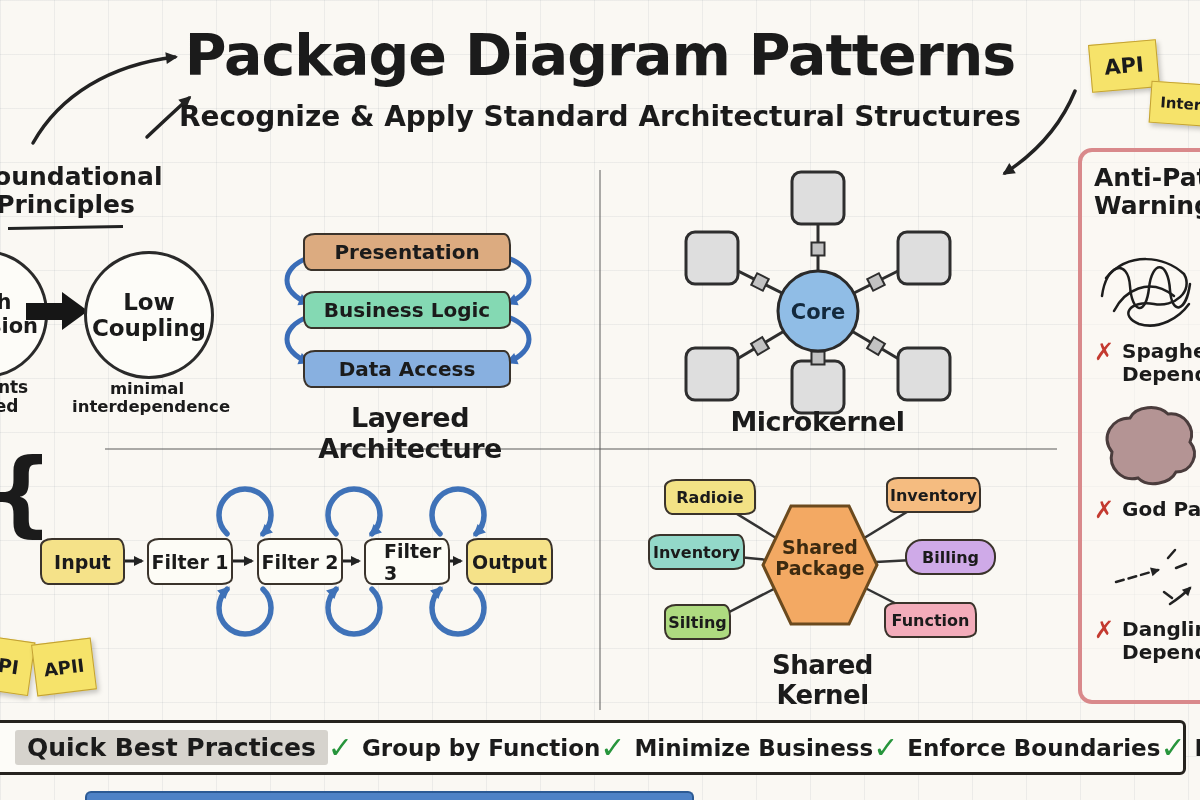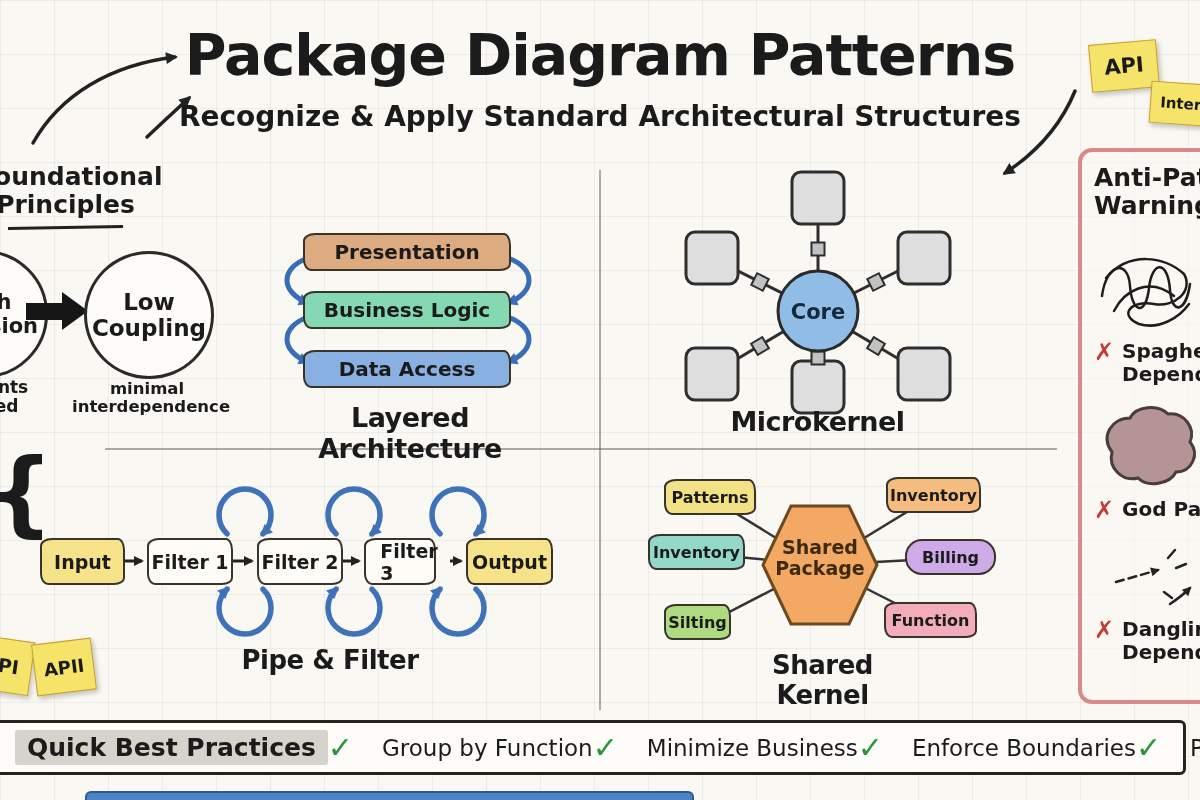--- a/index.html
+++ b/index.html
@@ -19,21 +19,21 @@
   .twoline span{display:block;text-align:center;line-height:1.12;}
   .sticky{background:#f6e36a;border:1.5px solid #c3a134;box-shadow:2px 3px 5px rgba(0,0,0,0.22);
           display:flex;align-items:center;justify-content:center;font-weight:bold;}
   .circle{background:#fdfcf8;border:3px solid #2a2a2a;border-radius:50%;
           display:flex;flex-direction:column;align-items:center;justify-content:center;font-weight:bold;}
   .anti-item{display:flex;gap:8px;align-items:flex-start;white-space:nowrap;}
   .anti-item .xmark{color:#c43a30;font-size:24px;font-weight:bold;line-height:1;}
   .anti-item .anti-text span{display:block;font-weight:bold;font-size:20px;line-height:1.15;}
   .bp-item{display:flex;align-items:center;gap:9px;white-space:nowrap;}
   .bp-item .check{color:#27953c;font-size:30px;font-weight:bold;line-height:1;}
-  .bp-item .bp-label{font-weight:normal;font-size:23px;margin-left:20px;}
+  .bp-item .bp-label{font-weight:bold;font-size:23px;}
   svg{display:block;}
 </style>
 </head>
 <body>
 
 <div id="canvas">
 
   <svg class="abs" style="left:25px;top:35px;" width="190" height="115" viewBox="0 0 190 115">
     <defs>
       <marker id="ak1" markerUnits="userSpaceOnUse" markerWidth="14" markerHeight="14" refX="10" refY="7" orient="auto">
@@ -178,48 +178,47 @@
 
   <div class="abs sketch boxlab" style="left: 40px; top: 538px; width: 85px; height: 47px; font-size: 19px; background-color: rgb(245, 226, 137);">
     <span>Input</span>
     </div>
   <div class="abs sketch boxlab" style="left: 147px; top: 538px; width: 86px; height: 47px; font-size: 19px; background-color: rgb(253, 252, 246);">
     <span>Filter 1</span>
     </div>
   <div class="abs sketch boxlab" style="left: 257px; top: 538px; width: 86px; height: 47px; font-size: 19px; background-color: rgb(253, 252, 246);">
     <span>Filter 2</span>
     </div>
-  <div class="abs sketch boxlab" style="left: 364px; top: 538px; width: 72px; height: 47px; font-size: 19px; background-color: rgb(253, 252, 246); padding-left: 18px;">
+  <div class="abs sketch boxlab" style="left: 364px; top: 538px; width: 86px; height: 47px; font-size: 19px; background-color: rgb(253, 252, 246); padding-left: 18px;">
     <span>Filter 3</span>
     </div>
   <div class="abs sketch boxlab" style="left: 466px; top: 538px; width: 87px; height: 47px; font-size: 19px; background-color: rgb(245, 226, 137);">
     <span>Output</span>
     </div>
 
-  <div class="abs seclabel" style="left:235px;top:645px;width:190px;font-size:26px;">Pipe &amp; Filter</div>
 
   <svg class="abs" style="left:620px;top:460px;" width="420" height="230" viewBox="0 0 420 230">
     <g stroke="#333" stroke-width="2.5">
       <line x1="200" y1="105" x2="91" y2="38"></line>
       <line x1="200" y1="105" x2="313" y2="36"></line>
       <line x1="200" y1="105" x2="76" y2="93"></line>
       <line x1="200" y1="105" x2="330" y2="98"></line>
       <line x1="200" y1="105" x2="88" y2="163"></line>
       <line x1="200" y1="105" x2="310" y2="161"></line>
     </g>
     <polygon points="171,46 229,46 257,105 229,164 171,164 143,105" stroke="#6b4a1e" stroke-width="3" fill="#f3a963"></polygon>
   </svg>
 
   <div class="abs twoline" style="left:765px;top:537px;width:110px;font-size:19px;font-weight:bold;color:#3d2a10;">
     <span>Shared</span>
     <span>Package</span>
   </div>
 
   <div class="abs sketch boxlab" style="left: 664px; top: 479px; width: 92px; height: 36px; font-size: 16px; border-width: 2px; background-color: rgb(242, 226, 133);">
-    <span>Patterns</span>
+    <span>Radioie</span>
     </div>
   <div class="abs sketch boxlab" style="left: 886px; top: 477px; width: 95px; height: 36px; font-size: 16px; border-width: 2px; background-color: rgb(245, 188, 128);">
     <span>Inventory</span>
     </div>
   <div class="abs sketch boxlab" style="left: 648px; top: 534px; width: 97px; height: 36px; font-size: 16px; border-width: 2px; background-color: rgb(147, 216, 201);">
     <span>Inventory</span>
     </div>
   <div class="abs sketch boxlab" style="left: 905px; top: 539px; width: 91px; height: 36px; font-size: 16px; border-width: 2px; background-color: rgb(207, 170, 232); border-radius: 17px;">
     <span>Billing</span>
     </div>

